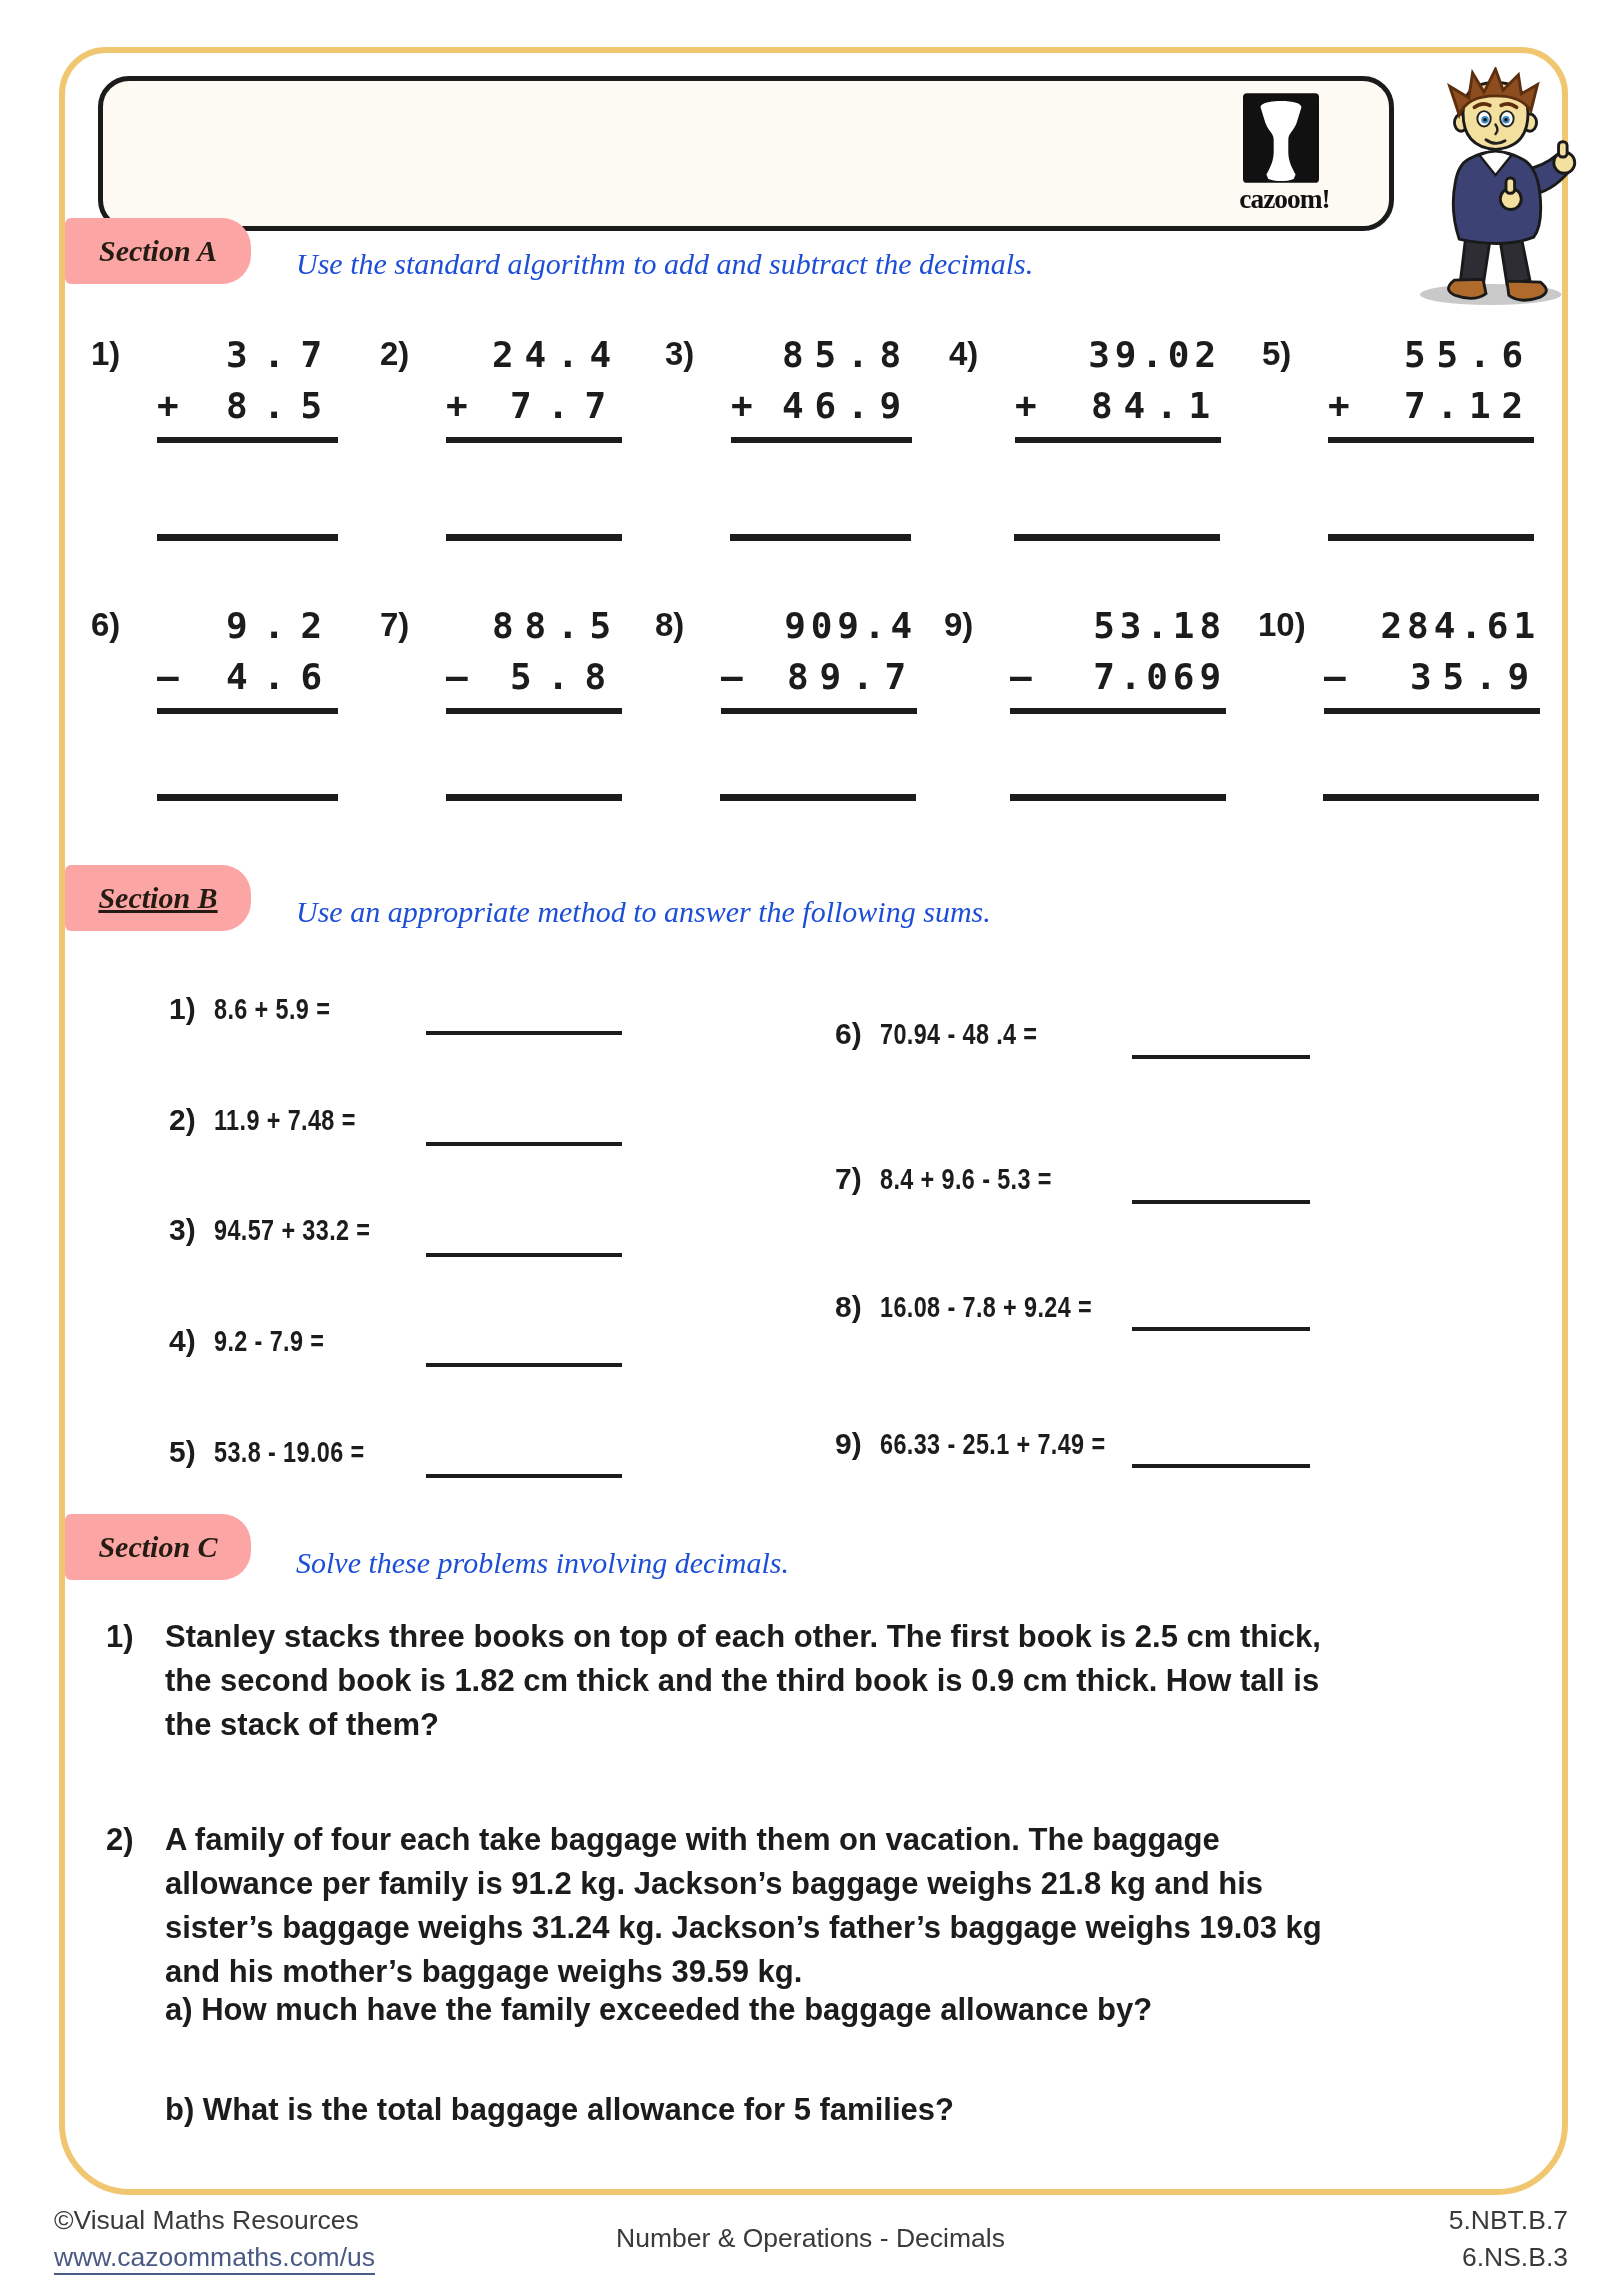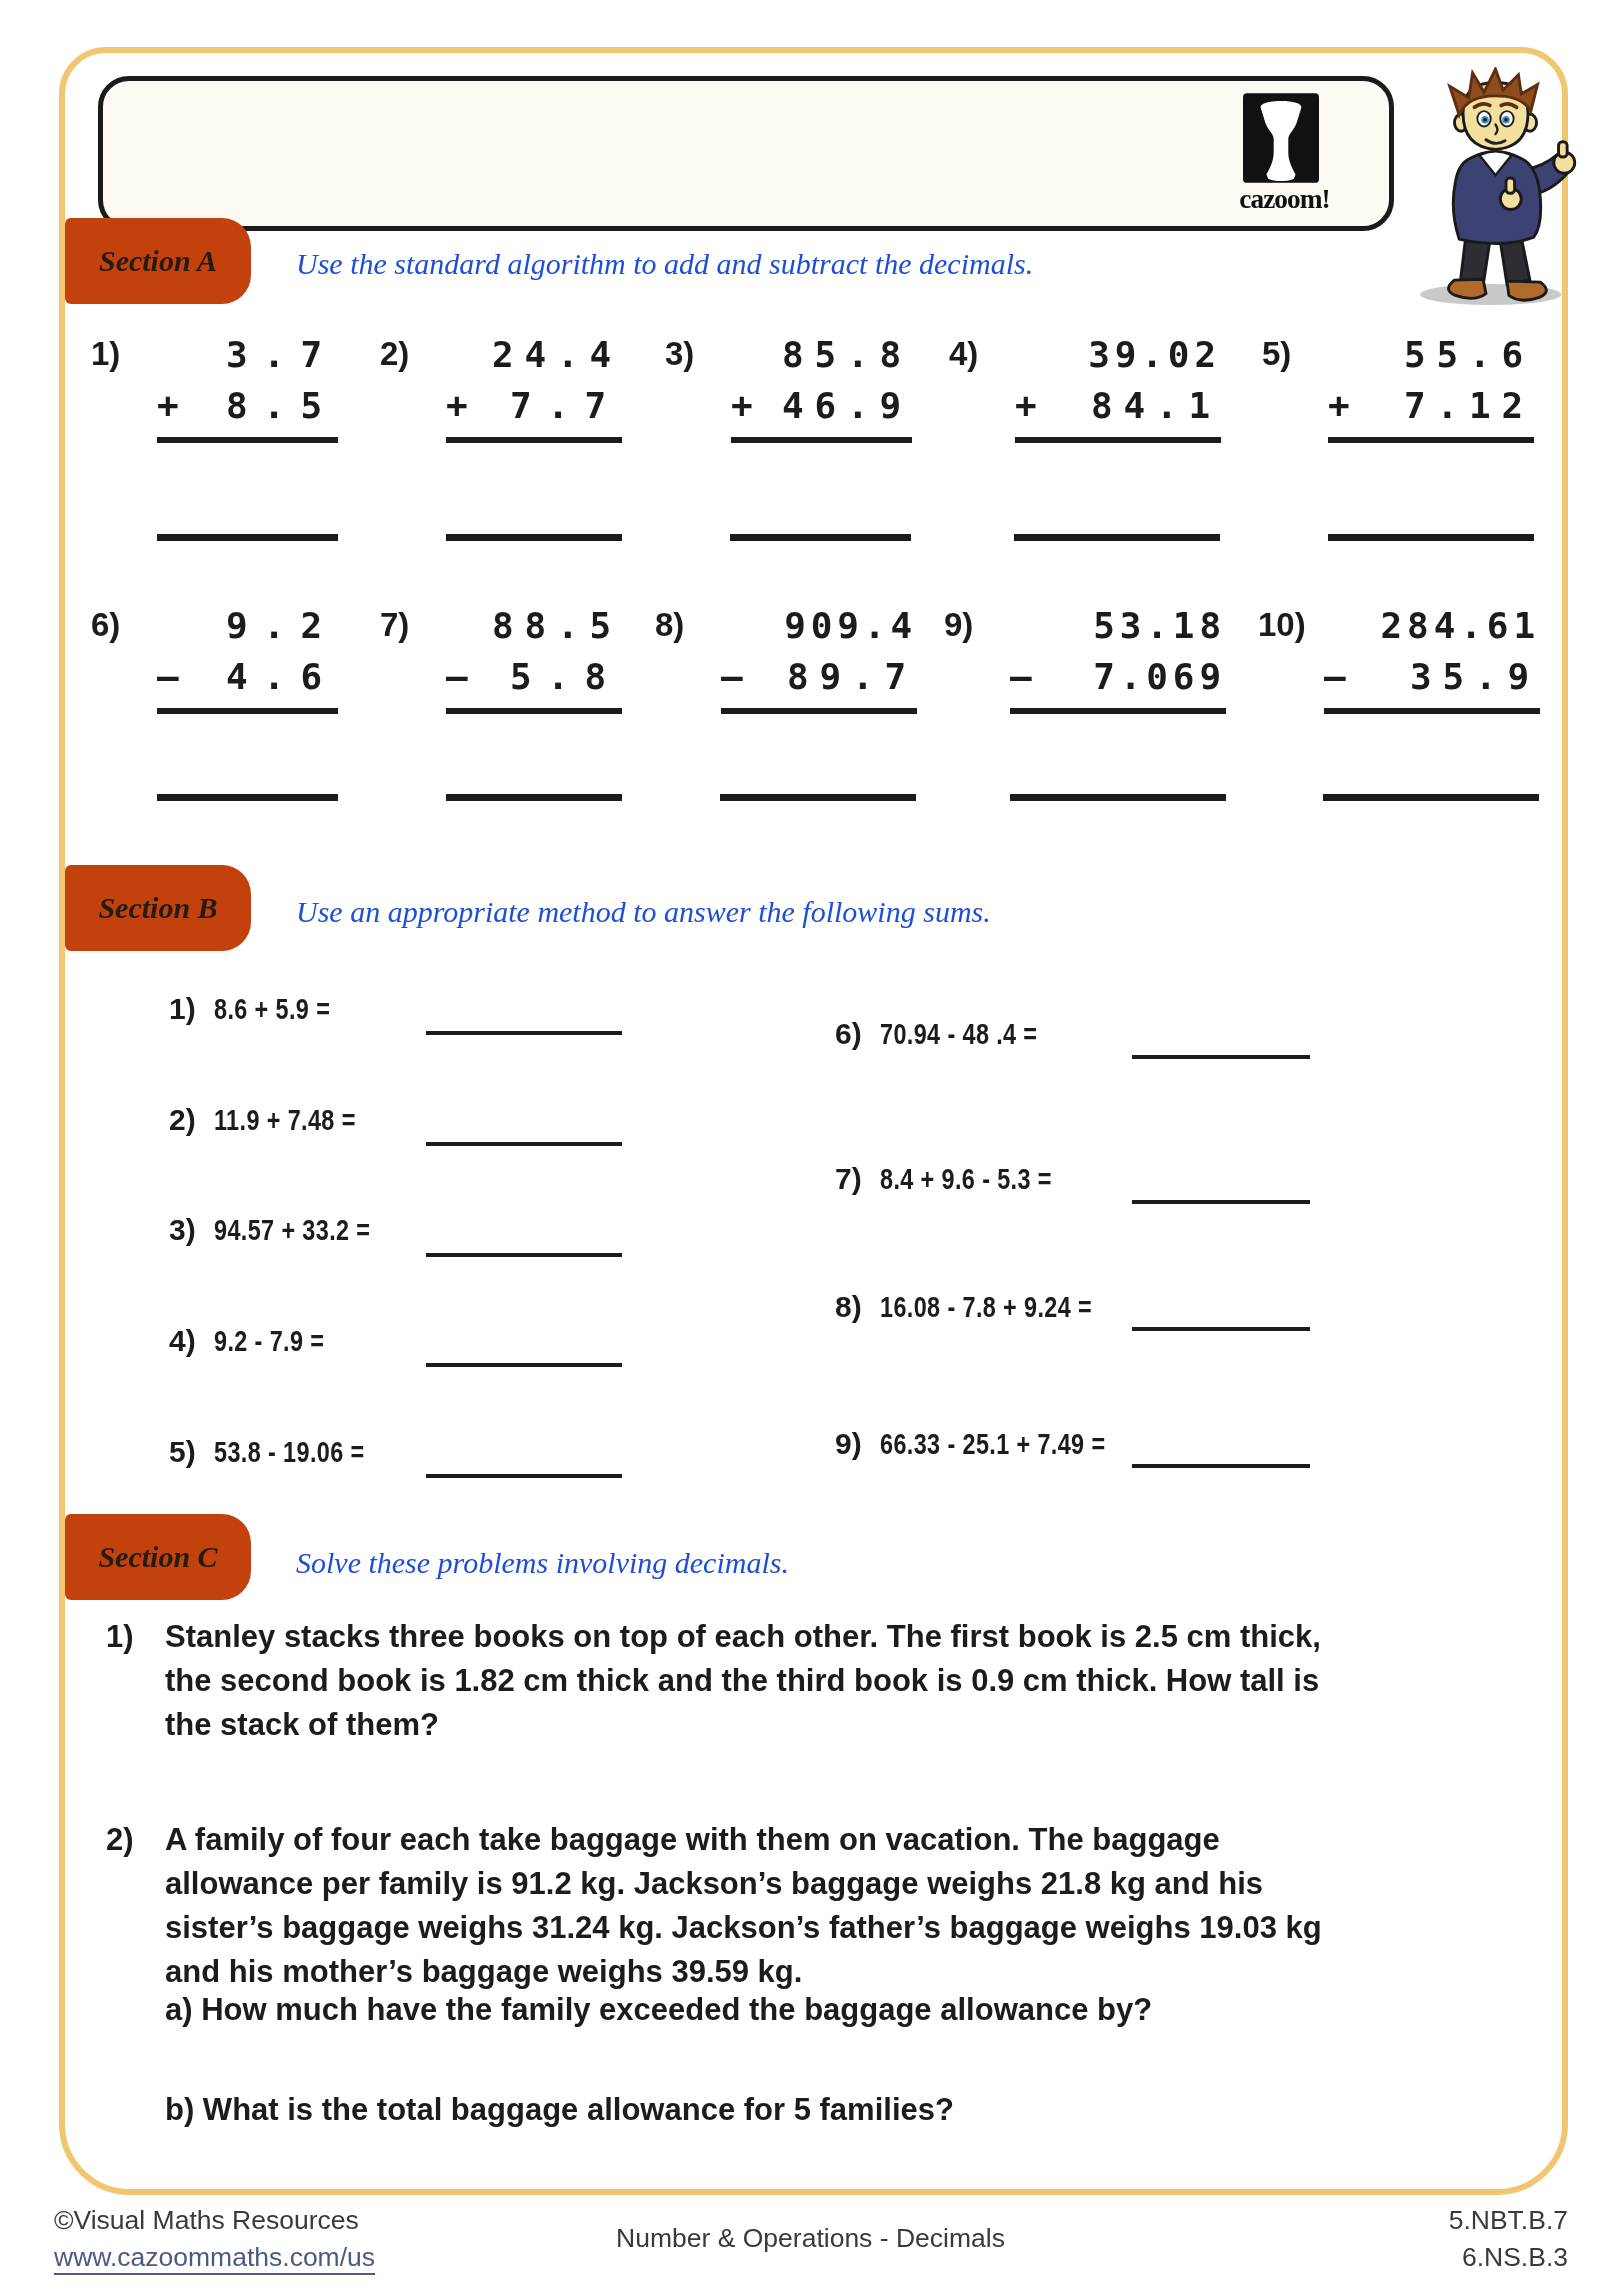--- a/index.html
+++ b/index.html
@@ -10,21 +10,21 @@
   .frame{position:absolute;left:59px;top:47px;width:1509px;height:2148px;
          border:6.9px solid #F1C671;border-radius:47px 47px 71px 71px;box-sizing:border-box;}
 
   .title-box{position:absolute;left:98px;top:76px;width:1296px;height:155px;
              background:#FCFAF3;border:5.9px solid #1b1b1b;border-radius:31px;box-sizing:border-box;}
   .title{position:absolute;left:139px;top:110px;font:700 45px "Liberation Sans",sans-serif;
          letter-spacing:0.5px;color:#1b1b1b;}
   .wordmark{position:absolute;left:1218px;top:184px;width:133px;text-align:center;
             font:700 27.4px "Liberation Serif",serif;letter-spacing:-1px;color:#111;}
 
-  .tab{position:absolute;left:65px;width:186px;height:86px;background:#c2410c;
+  .tab{position:absolute;left:65px;width:186px;height:66px;background:#fca5a5;
        border-radius:5.9px 29px 29px 5.9px;display:flex;align-items:center;justify-content:center;
        font:italic 700 30px "Liberation Serif",serif;color:#241c12;}
   .instr{position:absolute;left:296px;font:italic 30px "Liberation Serif",serif;color:#1d4ed8;white-space:nowrap;}
 
   .sa{position:absolute;display:flex;align-items:flex-start;}
   .sa-n{width:66px;font:700 33px "Liberation Sans",sans-serif;padding-top:5.9px;flex:none;}
   .sa-work{font:700 36px/51px "DejaVu Sans Mono",monospace;border-bottom:6.9px solid #1c1c1c;
            padding-bottom:5.9px;flex:none;}
   .sa-top{text-align:right;}
   .sa-bot{display:flex;justify-content:space-between;align-items:baseline;}
@@ -209,21 +209,21 @@
         </div>
     </div>
   </div>
 
   <div class="ansline" style="left:157px;top:794px;width:181px;"></div>
   <div class="ansline" style="left:446px;top:794px;width:176px;"></div>
   <div class="ansline" style="left:720px;top:794px;width:196px;"></div>
   <div class="ansline" style="left:1010px;top:794px;width:216px;"></div>
   <div class="ansline" style="left:1323px;top:794px;width:216px;"></div>
 
-  <div class="tab" style="top:865px;">Section B</div>
+  <div class="tab" style="top:865px;text-decoration:underline;">Section B</div>
   <div class="instr" style="top:895px;">Use an appropriate method to answer the following sums.</div>
 
   <div class="sb-row" style="left:169px;top:992px;">
     <span class="sb-num">1)</span><span class="sb-expr">8.6 + 5.9 =</span>
   </div>
   <div class="sb-line" style="left:426px;top:1031px;width:196px;"></div>
 
   <div class="sb-row" style="left:169px;top:1103px;">
     <span class="sb-num">2)</span><span class="sb-expr">11.9 + 7.48 =</span>
   </div>

